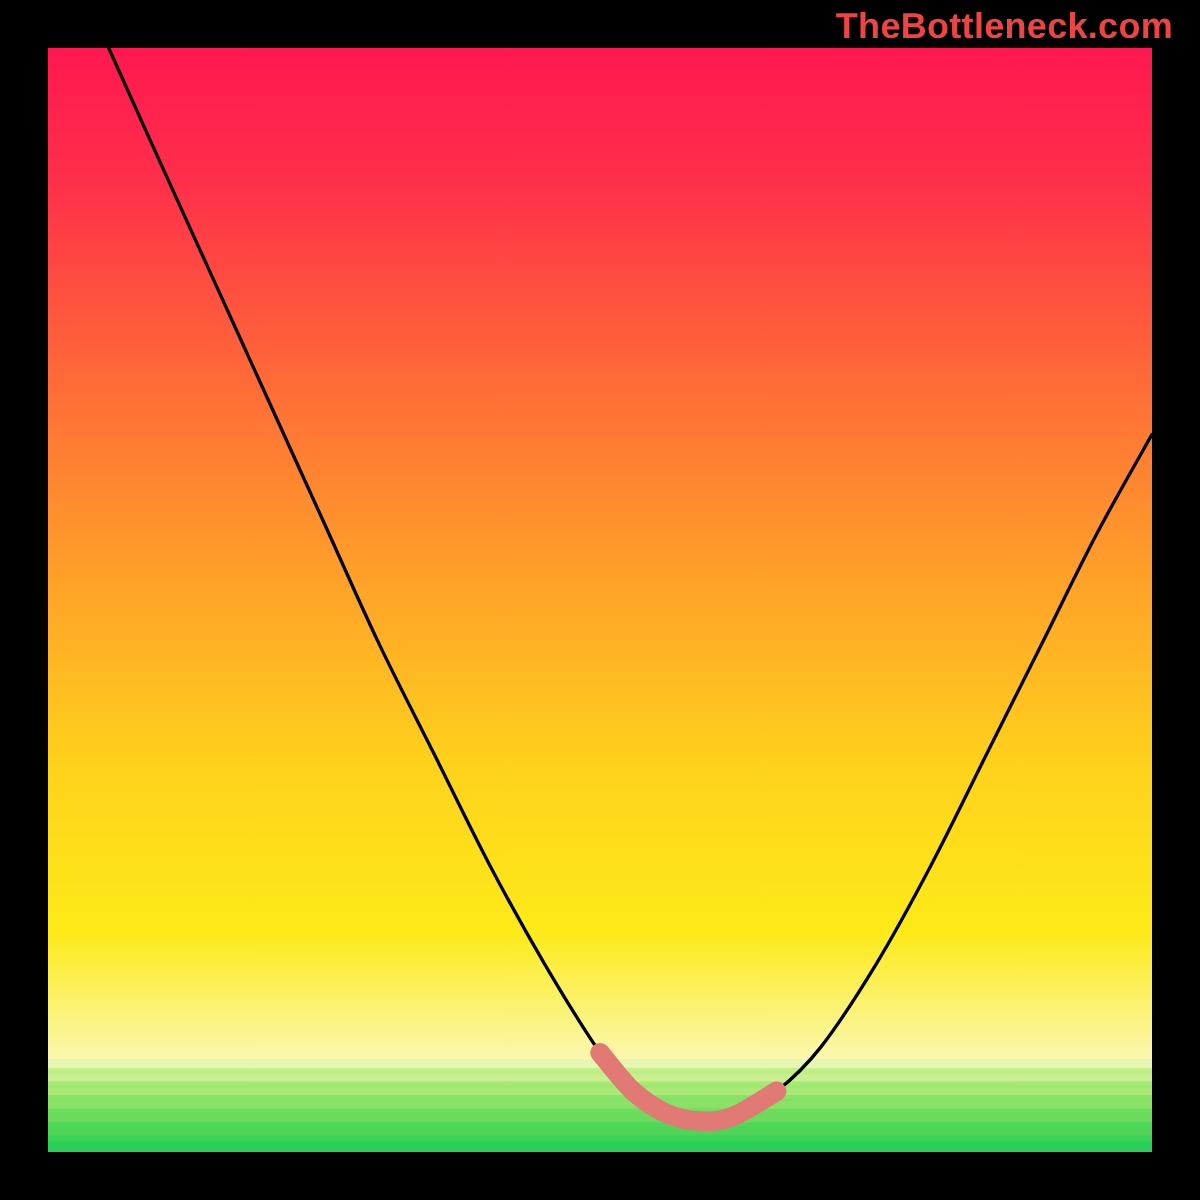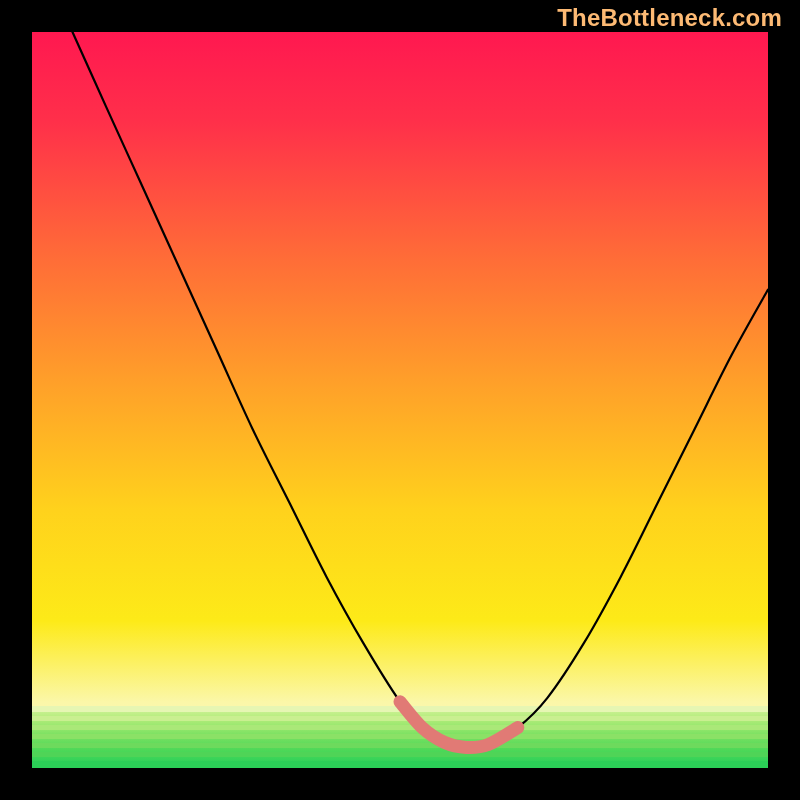--- a/index.html
+++ b/index.html
@@ -5,21 +5,21 @@
   * { margin: 0; padding: 0; box-sizing: border-box; }
   html, body { width: 800px; height: 800px; overflow: hidden; background: #000; }
   .frame { position: relative; width: 800px; height: 800px; background: #000; }
   .watermark {
     position: absolute;
     top: 4px;
     right: 18px;
     font-family: Arial, Helvetica, sans-serif;
     font-size: 24px;
     font-weight: bold;
-    color: #fdba74;
+    color: #ef4444;
     letter-spacing: 0.2px;
     z-index: 5;
     text-align: center;
   }
   .plot {
     position: absolute;
     left: 32px;
     top: 32px;
     width: 736px;
     height: 736px;

